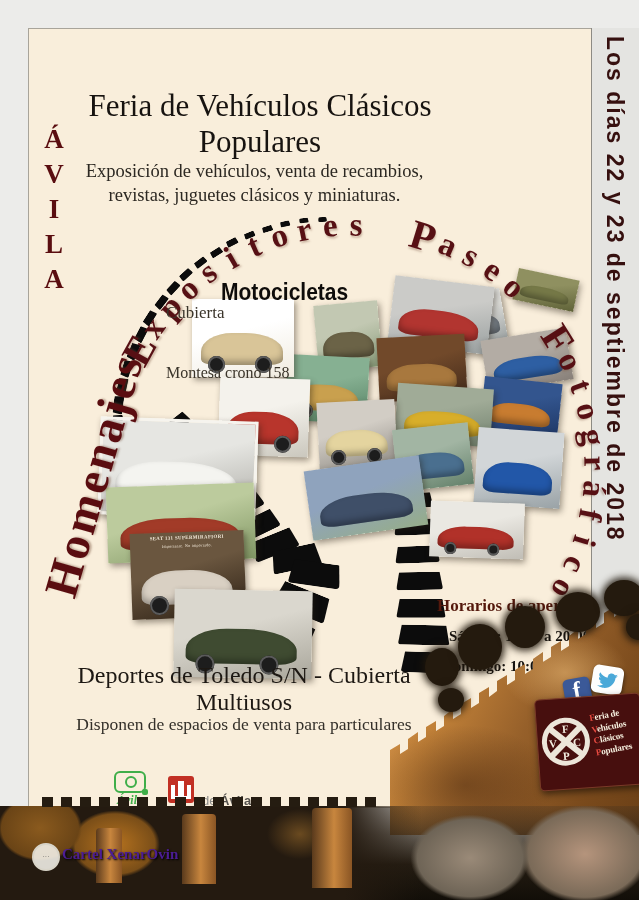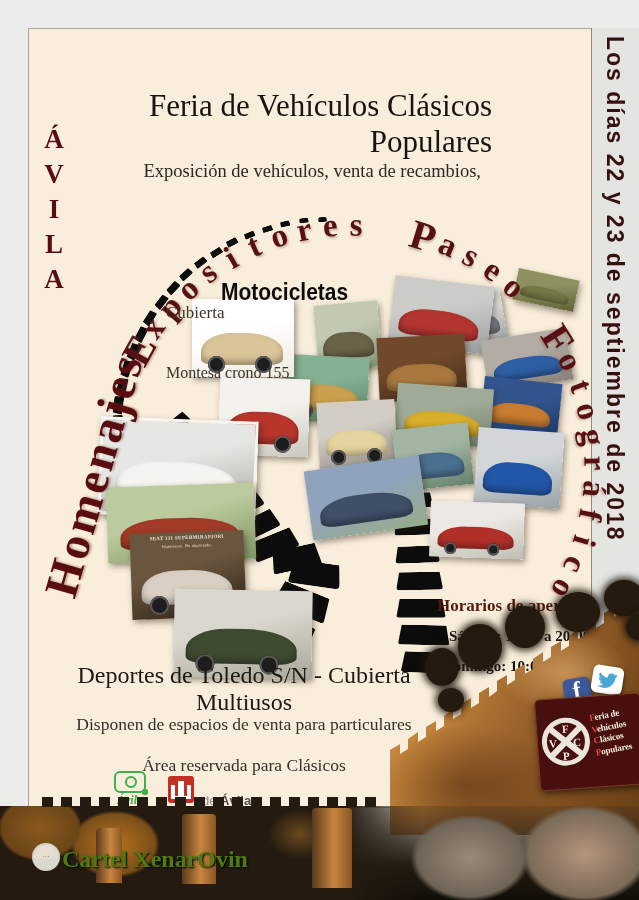--- a/index.html
+++ b/index.html
@@ -10,25 +10,25 @@
           border:1px solid #a8a49a;z-index:1;}
   #side-strip{position:absolute;left:591px;top:28px;width:48px;height:772px;background:#e4e4e1;
           border-left:1px solid #8d8b84;z-index:1;}
   #strip-text{position:absolute;left:601px;top:36px;writing-mode:vertical-rl;
           font-family:"Liberation Sans",sans-serif;font-weight:700;font-size:23px;
           color:#36100f;letter-spacing:2px;z-index:3;}
   
   .edition{position:absolute;left:28px;top:30px;width:563px;text-align:center;font-size:52px;
           font-weight:700;color:#5a0d10;letter-spacing:1px;white-space:pre;z-index:5;
           text-shadow:2px 3px 4px rgba(90,60,40,.5);}
-  .title{position:absolute;left:28px;top:88px;width:464px;text-align:right;font-size:31px;
+  .title{position:absolute;left:28px;top:88px;width:464px;text-align:center;font-size:31px;
           color:#171310;z-index:5;}
   .contact{position:absolute;left:28px;top:127px;width:563px;text-align:center;font-size:21px;
           color:#26221e;white-space:pre;z-index:5;}
-  .desc{position:absolute;left:28px;width:453px;text-align:right;font-size:18.5px;color:#2c2822;z-index:5;}
+  .desc{position:absolute;left:28px;width:453px;text-align:center;font-size:18.5px;color:#2c2822;z-index:5;}
   .desc1{top:161px;} .desc2{top:185px;}
   #avila-col{position:absolute;left:37px;top:122px;width:34px;text-align:center;z-index:5;
           font-size:27px;font-weight:700;color:#5a0d10;line-height:35px;}
   #avila-col span{display:block;}
   
   .homenajes{position:absolute;left:85px;top:549px;font-size:47px;font-weight:700;color:#5a0d10;
           letter-spacing:3px;transform-origin:0 100%;transform:rotate(-74deg);z-index:5;
           text-shadow:1px 2px 2px rgba(110,70,50,.4);white-space:nowrap;}
   .arc-letter{position:absolute;color:#571014;font-weight:700;z-index:5;
           text-shadow:1px 2px 2px rgba(120,80,60,.35);}
@@ -112,54 +112,54 @@
         border-radius:50%;}
   .spoke{position:absolute;left:-3px;top:16px;width:44px;height:6px;background:#ece6da;}
   .wl{position:absolute;color:#f2ecdf;font-weight:700;font-size:11px;}
   #sign-text{position:absolute;left:55px;top:13px;width:50px;transform:rotate(-7deg);
         font-size:9px;font-weight:700;line-height:11.5px;letter-spacing:-.2px;white-space:nowrap;}
   #sign-text .ini{color:#e64a40;} #sign-text .rest{color:#f5eedd;}
   
   .credit-ring{position:absolute;left:32px;top:843px;width:24px;height:24px;border:2px solid #d8d4c8;
         border-radius:50%;background:rgba(245,243,235,.88);z-index:9;color:#555;
         font-size:7px;text-align:center;line-height:24px;}
-  .credit-text{position:absolute;left:62px;top:846px;font-size:24px;font-weight:700;color:#4d7c0f;
+  .credit-text{position:absolute;left:62px;top:846px;font-size:15px;font-weight:700;color:#4c1d95;
         z-index:9;text-shadow:1px 1px 2px #000;}
 </style>
 </head>
 <body>
 
 <div id="root">
   <div id="poster"></div>
   <div id="side-strip"></div>
   <div id="strip-text">Los días 22 y 23 de septiembre de 2018</div>
 
   <div class="title">Feria de Vehículos Clásicos Populares</div>
   <div class="desc desc1">Exposición de vehículos, venta de recambios,</div>
+  <div class="desc desc2">revistas, juguetes clásicos y miniaturas.</div>
 
   <div id="avila-col">
       <span>Á</span>
       <span>V</span>
       <span>I</span>
       <span>L</span>
       <span>A</span>
     </div>
   <div class="homenajes">Homenajes</div>
 
   <div class="motos-h">Motocicletas</div>
   <div class="lbl-vespino">Cubierta</div>
-  <div class="lbl-montesa">Montesa crono 155</div>
+  <div class="lbl-montesa">Montesa crono 158</div>
 
   <div class="sched-h">Horarios de apertura:</div>
   <div class="sched-sa">Sábado: 10:00 a 20:00</div>
   <div class="sched-su">Domingo: 10:00 a 16:30</div>
 
   <div class="addr addr1">Deportes de Toledo S/N - Cubierta Multiusos</div>
   <div class="info info1">Disponen de espacios de venta para particulares</div>
-  <div class="info info3">Área reservada para Clásicos</div>
 
   <div class="gicon">
     <div class="gc"></div>
     <div class="gd"></div>
   </div>
   <div class="gname">Ávila</div>
   <div class="gsub">Deportes</div>
 
   <div class="shield">
     <div style="left:10px;top:5px;width:6px;height:15px;"></div>

